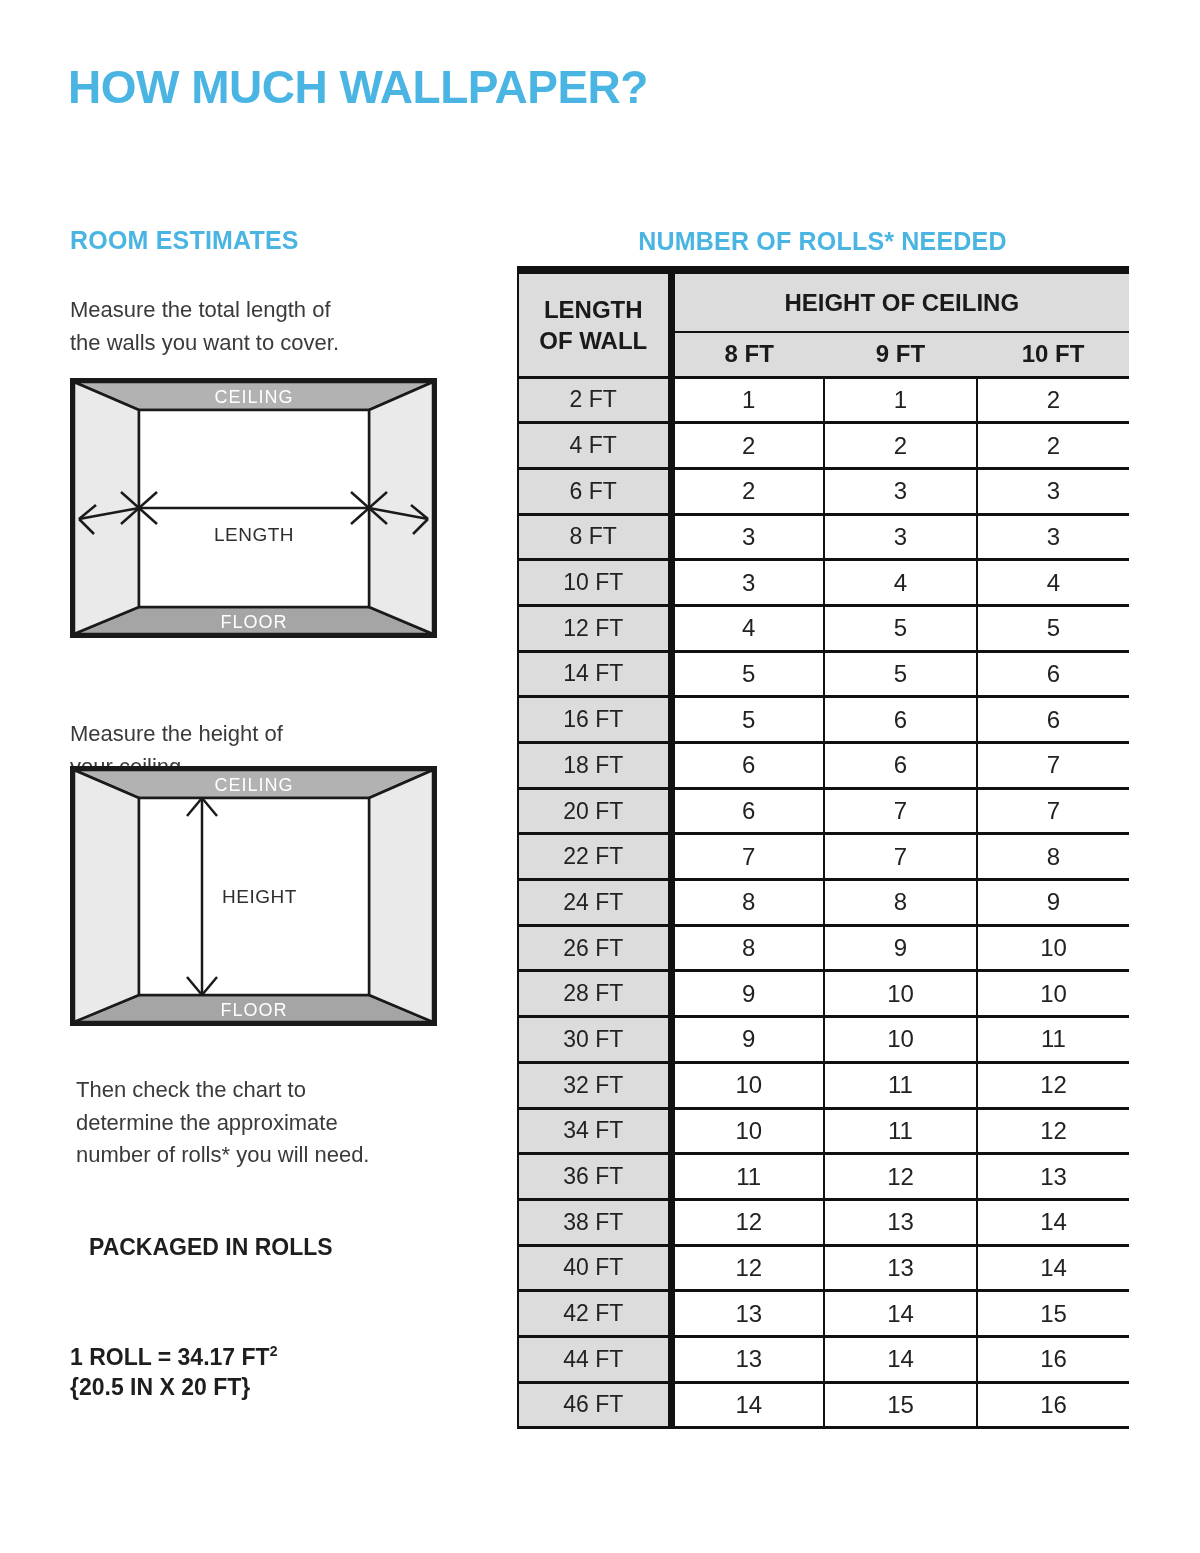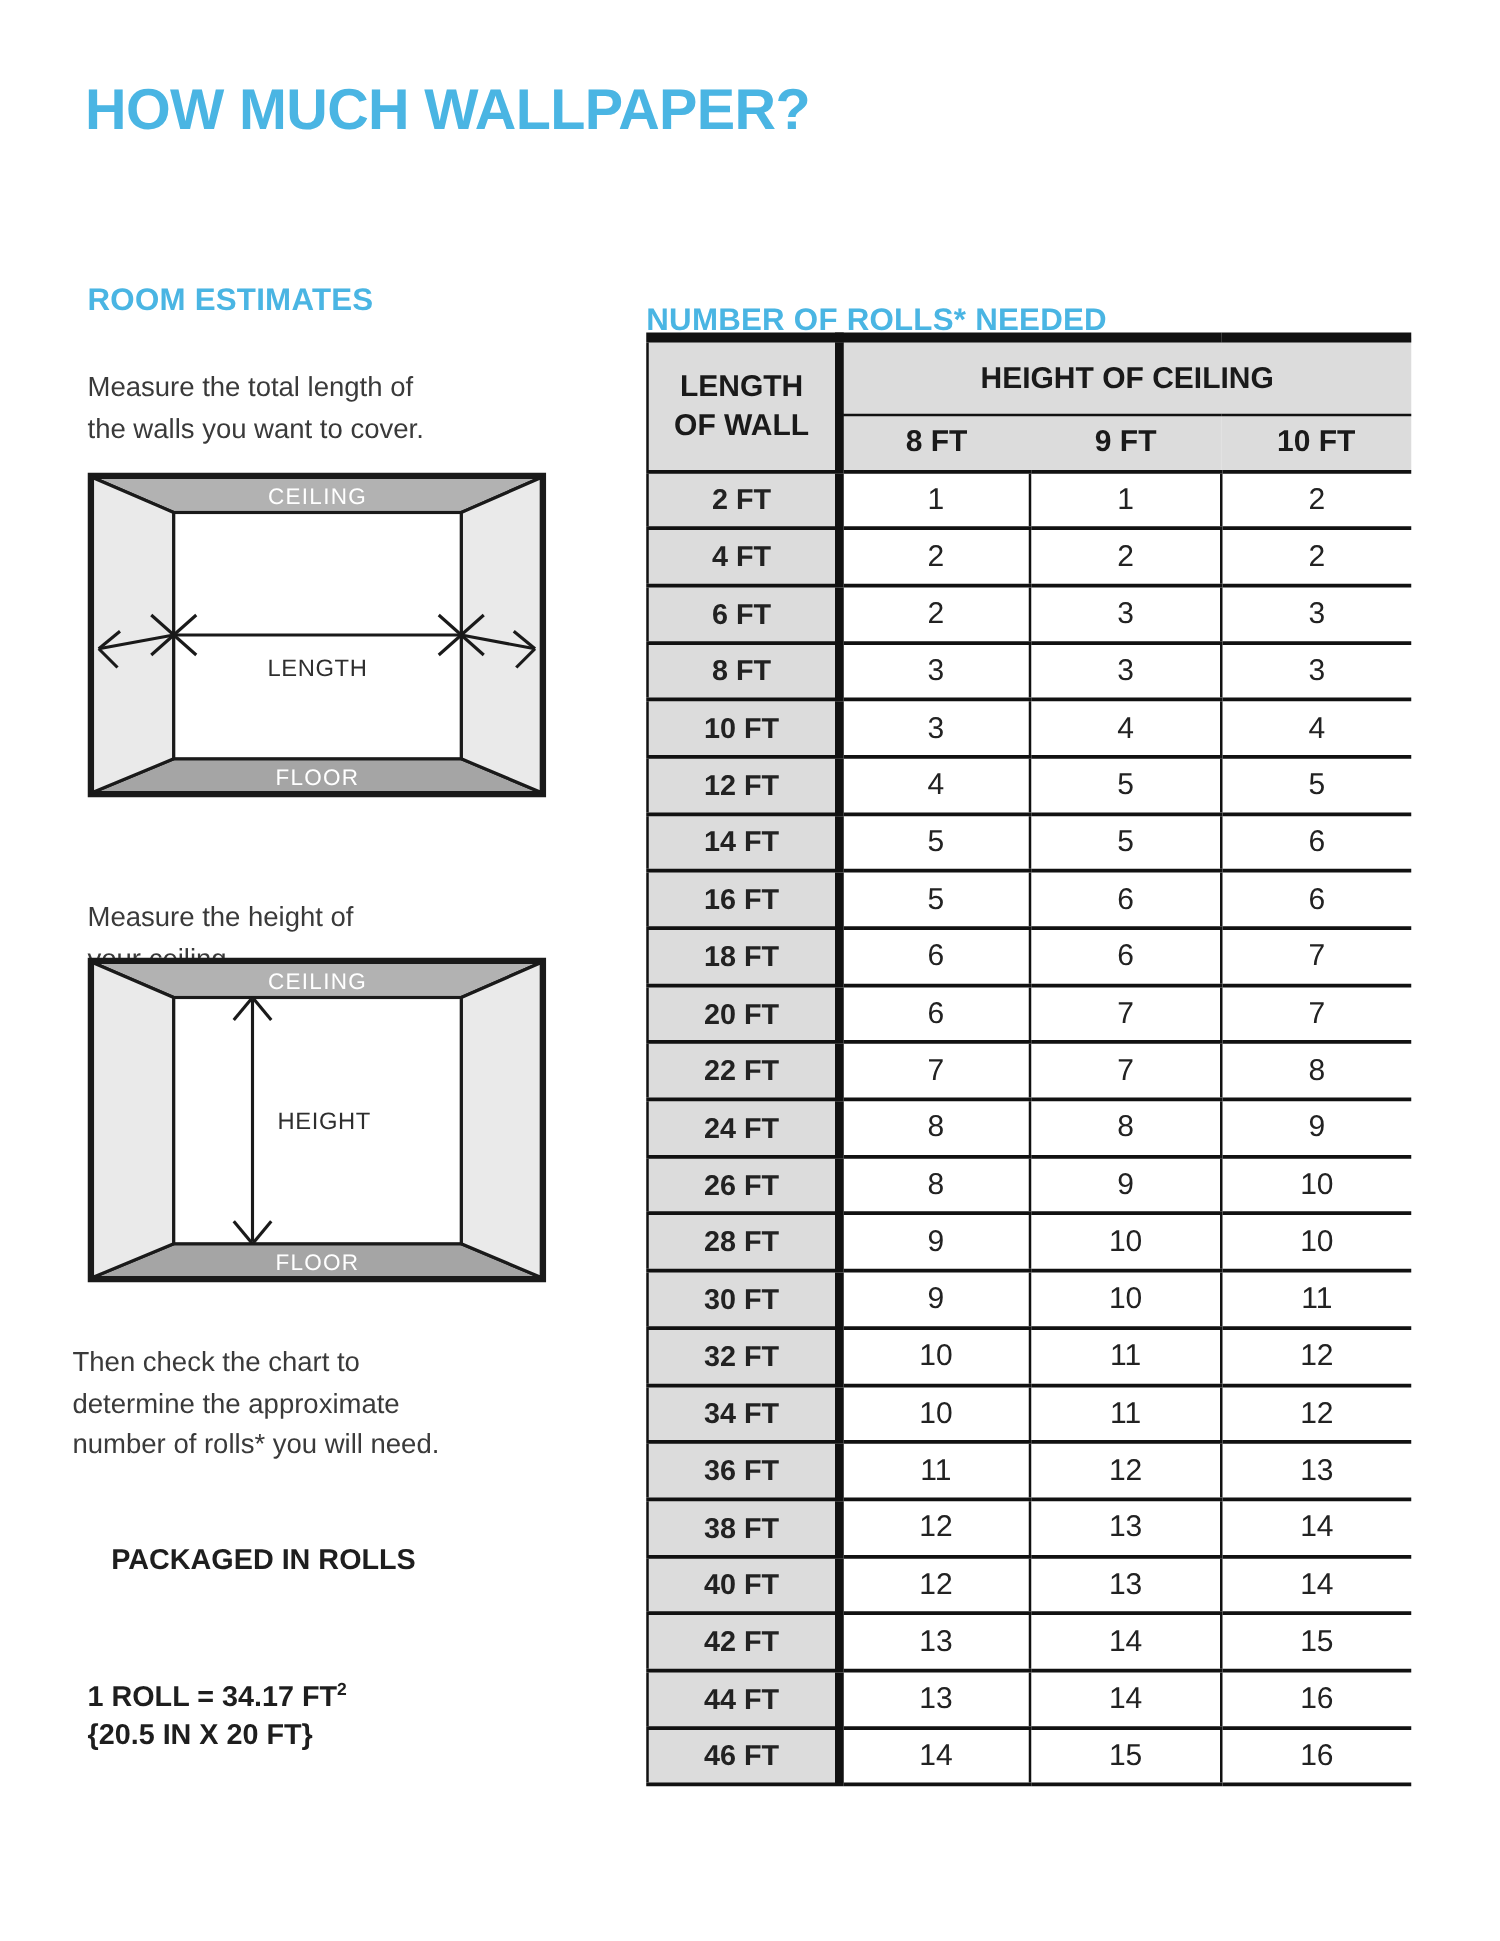--- a/index.html
+++ b/index.html
@@ -14,27 +14,27 @@
 
   
   #page-title {
     left:68px; top:60px; font-size:46px; font-weight:bold; color:var(--accent);
     letter-spacing:-0.5px;
   }
 
   
   .section-heading { font-size:25px; font-weight:bold; color:var(--accent); letter-spacing:0.2px; }
   #room-estimates-heading { left:70px; top:226px; }
-  #rolls-heading { left:517px; top:227px; width:611px; text-align:left;margin-top:15px; }
+  #rolls-heading { left:517px; top:227px; width:611px; text-align:center; }
 
   
   .para { font-size:22px; line-height:1.48; color:var(--text);margin-top:14px; }
   #para-length  { left:70px; top:280px; width:400px; }
   #para-height  { left:70px; top:704px; width:400px; }
-  #para-chart   { left:58px; top:1060px; width:420px; }
+  #para-chart   { left:76px; top:1060px; width:420px; }
 
   
   .footnote-bold { font-size:23px; font-weight:bold; color:#1e1e1e; line-height:1.32; }
   #footnote-rolls { left:70px; top:1232px; }
   #footnote-rolls .indent { margin-left:19px; }
   #roll-size { left:70px; top:1318px;margin-top:24px; }
   #roll-size sup { font-size:14px; vertical-align:super; }
 
   
   #diagram-length { left:70px; top:378px; }
@@ -52,21 +52,21 @@
   }
   th,td { font-size:24px; color:#222; text-align:center; vertical-align:middle; }
   thead th { background:var(--cellgray); font-weight:bold; color:#1a1a1a; }
   th.corner {
     border-right:7px solid var(--line); border-bottom:3px solid var(--line);
     font-size:24px; line-height:1.3;
   }
   th.span-head { height:62px; border-bottom:2px solid var(--line); }
   th.sub-head { height:45px; border-bottom:3px solid var(--line); }
   tbody th.row-label {
-    background:var(--cellgray); font-weight:bold; font-size:23px;
+    background:var(--cellgray); font-weight:normal; font-size:23px;
     border-right:7px solid var(--line); border-bottom:3px solid var(--line);
     height:45.7px;
   }
   tbody td {
     background:#fff; border-bottom:3px solid var(--line); border-left:2px solid var(--line);
     font-weight:normal; height:45.7px;
   }
   tbody td:first-of-type { border-left:none; }
 </style>
 </head>

